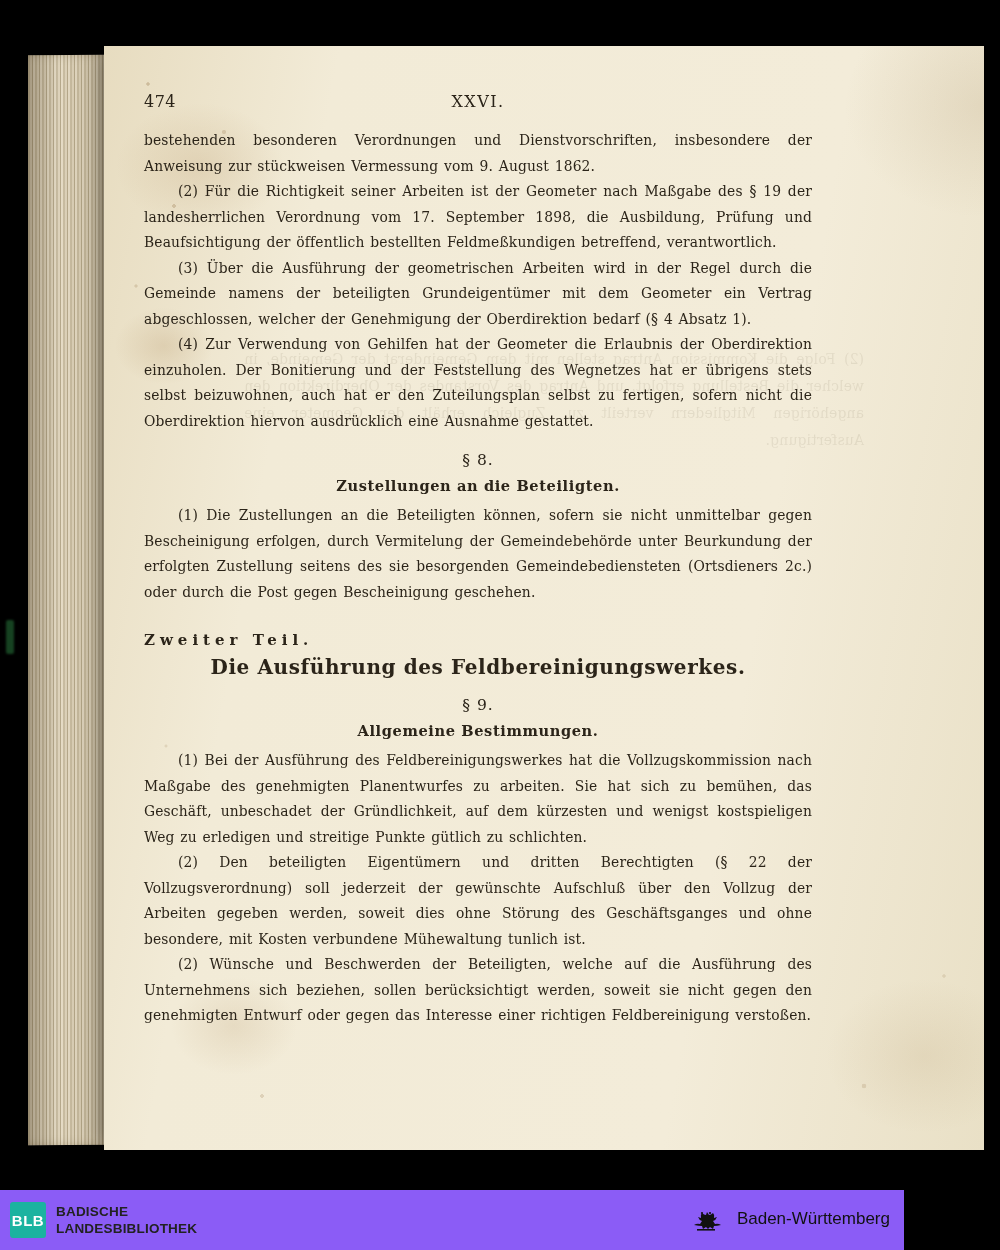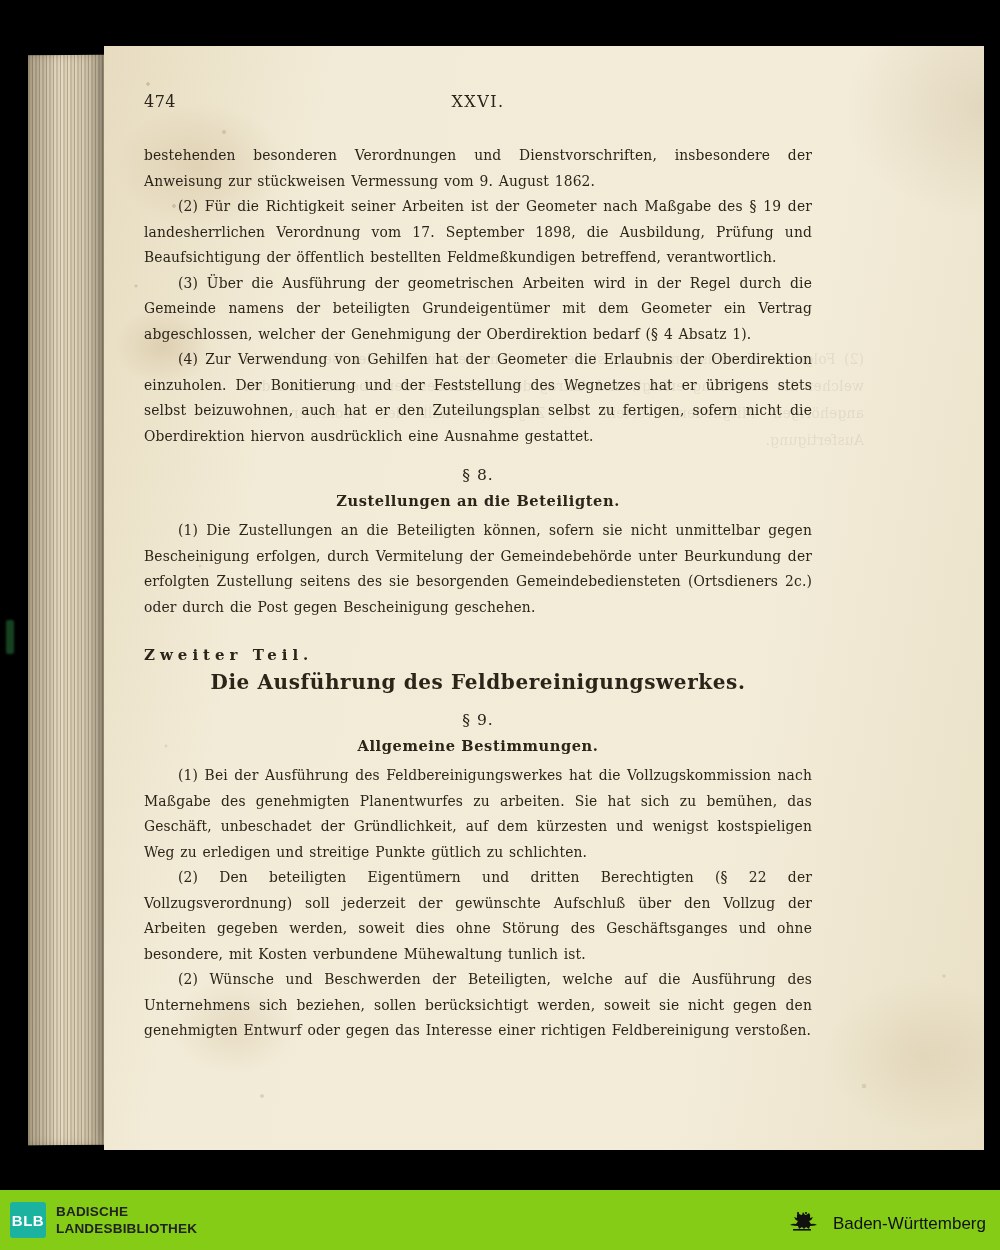--- a/index.html
+++ b/index.html
@@ -105,21 +105,21 @@
     left: 144px;
     top: 92px;
     width: 668px;
     color: #2b2419;
   }
 
   .headline {
     position: relative;
     height: 26px;
     font-size: 16px;
-    margin-bottom: 25px;
+    margin-bottom: 10px;
   }
   .folio {
     position: absolute;
     left: 0;
     top: 0;
     font-family: "DejaVu Serif", serif;
     font-size: 16px;
     letter-spacing: 0.5px;
   }
   .runhead {
@@ -176,23 +176,23 @@
     font-size: 20px;
     letter-spacing: 0.6px;
     margin: 0 0 4px 0;
   }
 
   
   #footer {
     position: absolute;
     left: 0;
     top: 1190px;
-    width: 1000px;
+    width: 904px;
     height: 60px;
-    background: #84cc16;
+    background: #8b5cf6;
   }
   #blb-logo {
     position: absolute;
     left: 10px;
     top: 12px;
     width: 36px;
     height: 36px;
     background: #1bb3a0;
     border-radius: 3px;
     color: #ffffff;
@@ -213,21 +213,21 @@
     font-size: 13.5px;
     line-height: 17px;
     color: #222222;
     letter-spacing: 0.2px;
   }
   #bw-wrap {
     position: absolute;
     right: 14px;
     top: 14px;
     display: flex;
-    align-items: flex-end;
+    align-items: center;
     gap: 16px;
   }
   #bw-crest {
     width: 30px;
     height: 30px;
     color: #111;
     display: block;
   }
   #bw-text {
     font-family: "Liberation Sans", sans-serif;

